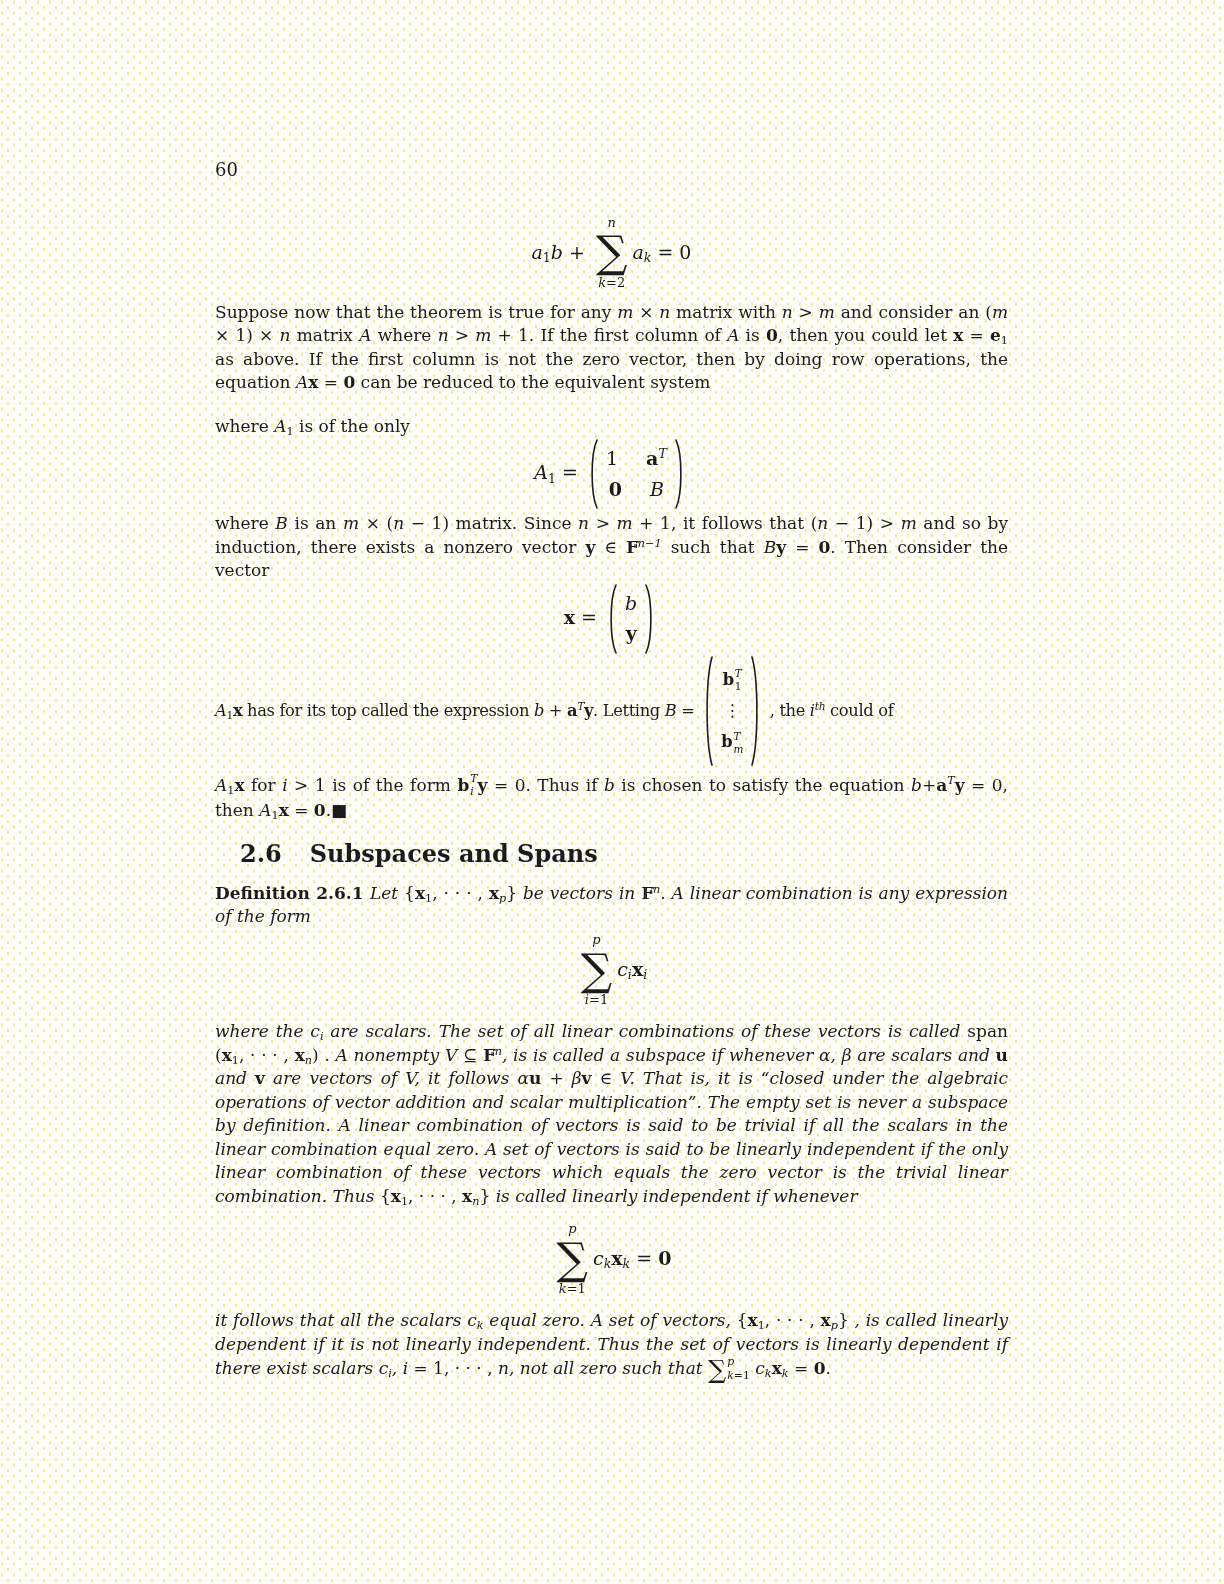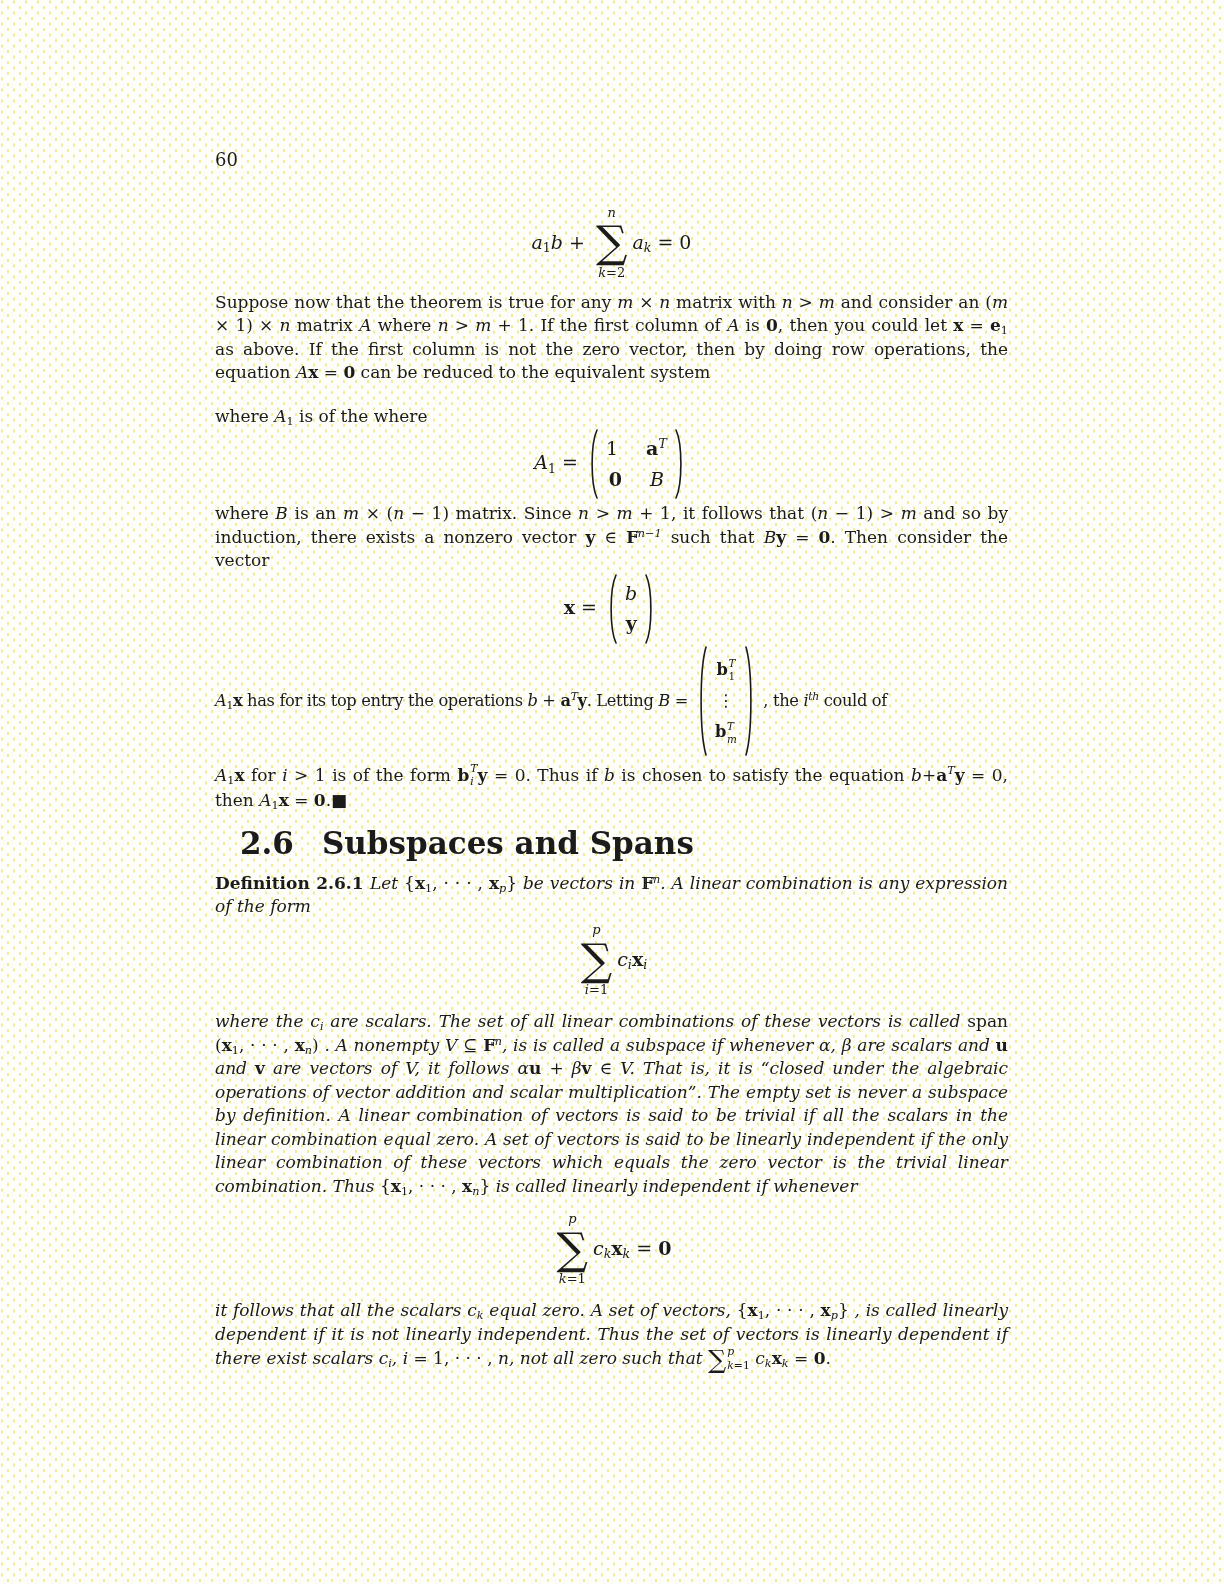--- a/index.html
+++ b/index.html
@@ -10,21 +10,21 @@
     background-image:
       radial-gradient(circle, var(--dot,#f2e98a) 1.05px, transparent 1.5px),
       radial-gradient(circle, var(--dot,#f2e98a) 1.05px, transparent 1.5px);
     background-size:12px 11px,12px 11px;
     background-position:2px 2px,8px 7.5px;
     font-family:"DejaVu Serif","DejaVu Sans",serif;
     color:var(--ink,#1b1b1b);
     overflow:hidden;
   }
   .content{
-    position:absolute;left:215px;top:148px;width:793px;
+    position:absolute;left:215px;top:158px;width:793px;
     font-size:17px;line-height:23.5px;text-align:justify;
   }
   .pageheader{display:flex;justify-content:space-between;align-items:baseline;margin-bottom:34px;}
   .pagenum{font-size:18px;}
   .chapter{font-style:italic;font-size:18px;letter-spacing:0.4px;}
   .para{margin:0;}
   .em{font-style:italic;margin-top:12px;}
   .disp{text-align:center;font-size:19px;line-height:1.25;}
   
   .it{font-style:italic;}
@@ -40,21 +40,21 @@
   .sig-top,.sig-bot{font-size:13px;line-height:1.15;}
   .sig-sym{font-size:44px;line-height:0.85;padding:3px 0 5px;}
   
   .mat{display:inline-flex;align-items:center;vertical-align:middle;margin:0 2px;}
   .mcol{display:inline-flex;flex-direction:column;align-items:center;row-gap:7px;margin:0 7px;}
   .mrow{display:flex;column-gap:28px;align-items:baseline;justify-content:center;}
   .mcell{text-align:center;}
   
   .scr{display:inline-flex;align-items:center;vertical-align:middle;}
   .scr-c{display:inline-flex;flex-direction:column;align-items:flex-start;row-gap:1px;font-size:64%;line-height:1.15;margin-left:1px;}
-  .secheading{font-size:31px;font-weight:700;margin:0 0 16px 25px;text-align:left;}
+  .secheading{font-size:24px;font-weight:700;margin:0 0 16px 25px;text-align:left;}
   .secheading .num{margin-right:28px;}
   .oneline{white-space:nowrap;letter-spacing:-0.35px;font-size:16.3px;text-align:left;}
 </style>
 </head>
 <body>
 
 <div class="sheet">
   <div class="content">
 
     <div class="pageheader">
@@ -64,21 +64,21 @@
 
     <div class="disp" style="margin-bottom:10px;"><span class="it">a</span><span class="sb">1</span><span class="it">b</span><span> + </span><span class="sig">
           <span class="sig-top"><span class="it">n</span></span>
           <span class="sig-sym">∑</span>
           <span class="sig-bot"><span class="it">k</span><span>=2</span></span>
         </span><span class="it">a</span><span class="it sb">k</span><span> = 0</span></div>
 
     <p class="para" style="margin-bottom:20px;"><span>Suppose now that the theorem is true for any </span><span class="it">m</span><span> × </span><span class="it">n</span><span> matrix with </span><span class="it">n</span><span> &gt; </span><span class="it">m</span><span> and consider an (</span><span class="it">m</span><span> × 1) × </span><span class="it">n</span><span> matrix </span><span class="it">A</span><span> where </span><span class="it">n</span><span> &gt; </span><span class="it">m</span><span> + 1. If the first column of </span><span class="it">A</span><span> is </span><span class="bd">0</span><span>, then you could let </span><span class="bd">x</span><span> = </span><span class="bd">e</span><span class="sb">1</span><span> as above. If the first column is not the zero vector, then by doing row operations, the equation </span><span class="it">A</span><span class="bd">x</span><span> = </span><span class="bd">0</span><span> can be reduced to the equivalent system</span></p>
 
 
-    <p class="para" style="margin-bottom:0;"><span>where </span><span class="it">A</span><span class="sb">1</span><span> is of the where</span></p>
+    <p class="para" style="margin-bottom:0;"><span>where </span><span class="it">A</span><span class="sb">1</span><span> is of the only</span></p>
 
     <div class="disp" style="margin-bottom:2px;"><span class="it">A</span><span class="sb">1</span><span> = </span><span class="mat">
           <svg width="13" height="72" viewBox="0 0 13 72">
             <path d="M11 2 C4.5 15.84 4.5 56.160000000000004 11 70" fill="none" stroke="#1a1a1a" stroke-width="1.6" stroke-linecap="round"></path>
           </svg>
           <span class="mcol">
             <span class="mrow">
               <span class="mcell"><span>1</span></span>
               <span class="mcell"><span class="bd">a</span><span class="it su">T</span></span>
             </span>
@@ -104,21 +104,21 @@
             </span>
             <span class="mrow">
               <span class="mcell"><span class="bd">y</span></span>
             </span>
           </span>
           <svg width="13" height="72" viewBox="0 0 13 72">
             <path d="M2 2 C8.5 15.84 8.5 56.160000000000004 2 70" fill="none" stroke="#1a1a1a" stroke-width="1.6" stroke-linecap="round"></path>
           </svg>
         </span></div>
 
-    <p class="para oneline" style="margin-bottom:6px;"><span class="it">A</span><span class="sb">1</span><span class="bd">x</span><span> has for its top entry the operations </span><span class="it">b</span><span> + </span><span class="bd">a</span><span class="it su">T</span><span class="bd">y</span><span>. Letting </span><span class="it">B</span><span> = </span><span class="mat">
+    <p class="para oneline" style="margin-bottom:6px;"><span class="it">A</span><span class="sb">1</span><span class="bd">x</span><span> has for its top called the expression </span><span class="it">b</span><span> + </span><span class="bd">a</span><span class="it su">T</span><span class="bd">y</span><span>. Letting </span><span class="it">B</span><span> = </span><span class="mat">
           <svg width="13" height="112" viewBox="0 0 13 112">
             <path d="M11 2 C4.5 24.64 4.5 87.36 11 110" fill="none" stroke="#1a1a1a" stroke-width="1.6" stroke-linecap="round"></path>
           </svg>
           <span class="mcol">
             <span class="mrow">
               <span class="mcell"><span class="scr">
                   <span class="bd">b</span>
                   <span class="scr-c">
                     <span><span class="it">T</span></span>
                     <span><span>1</span></span>

